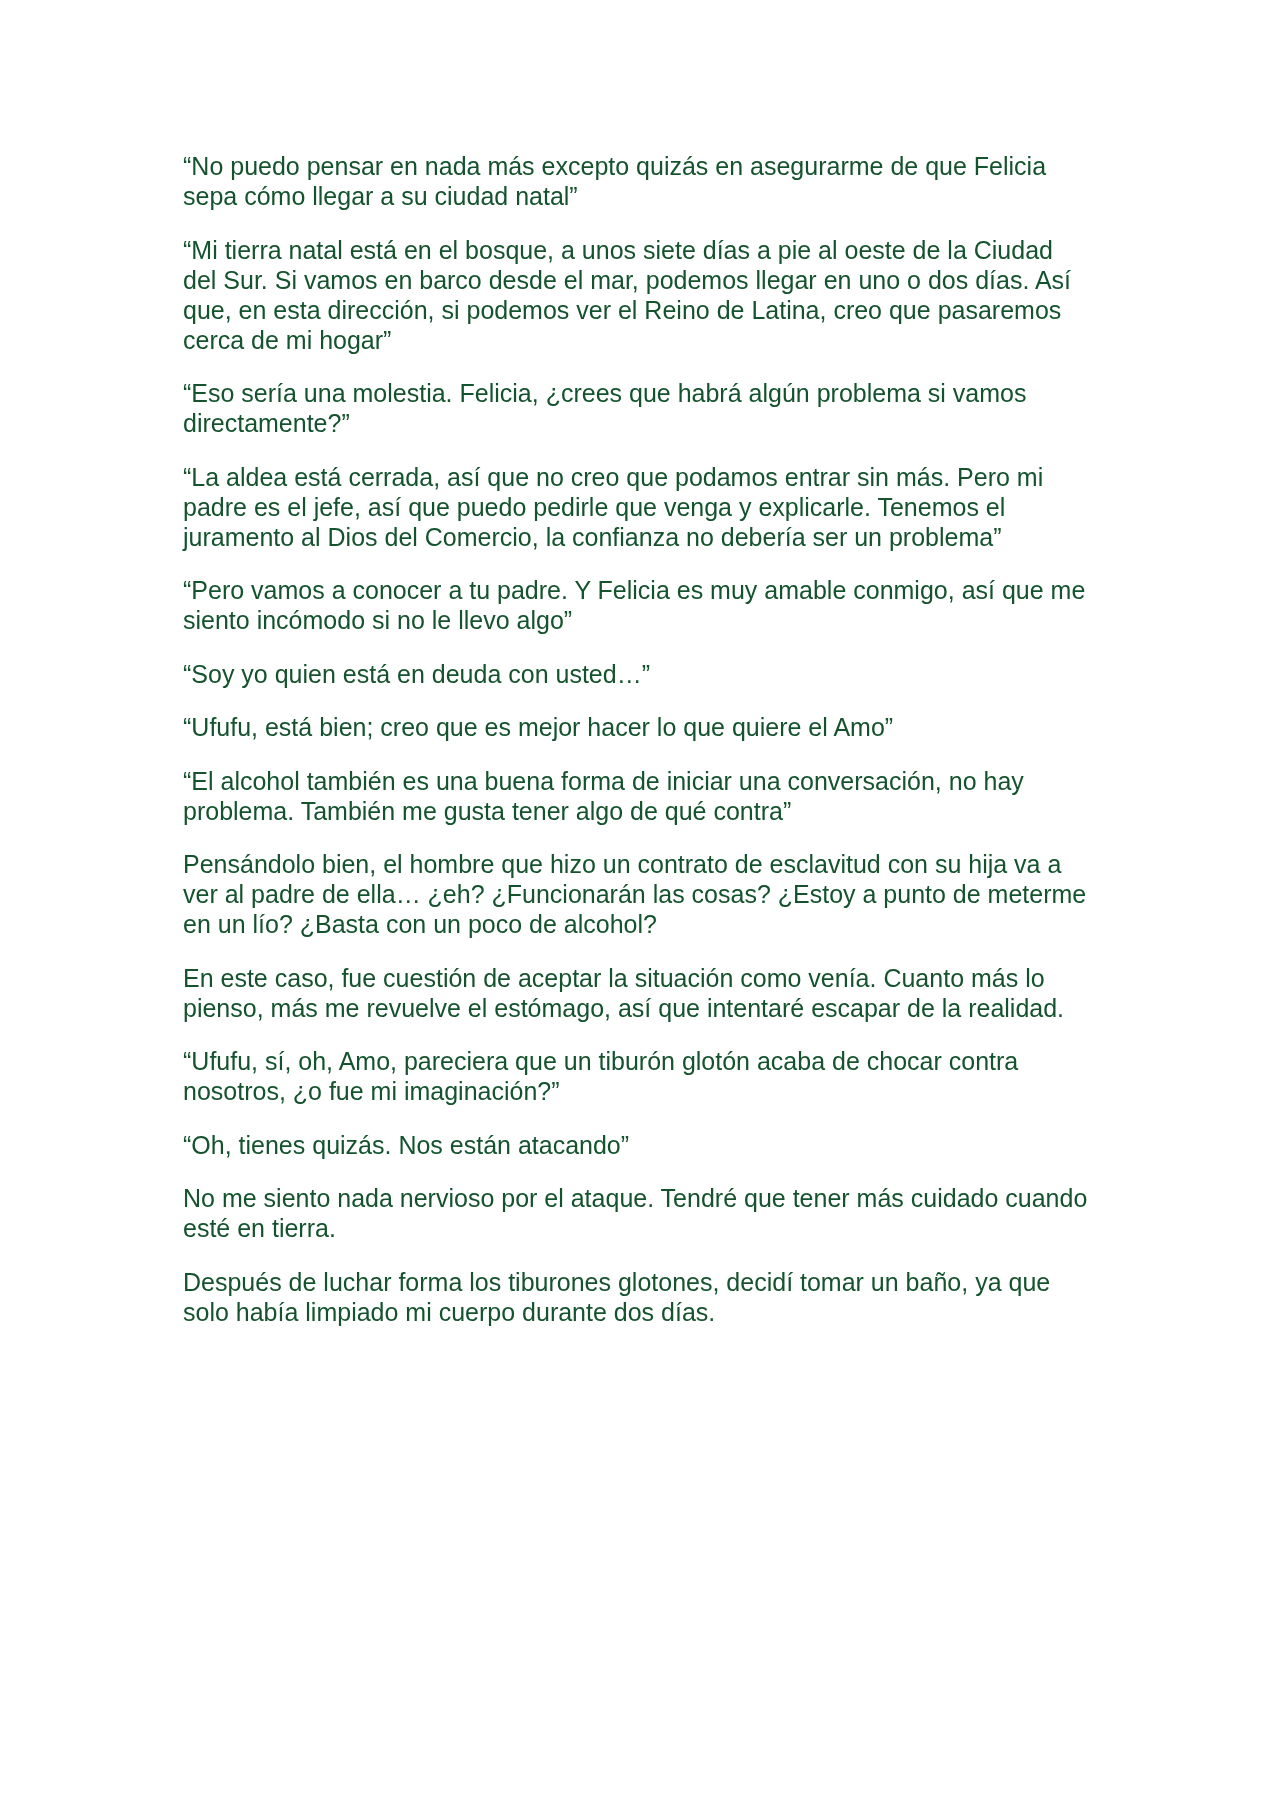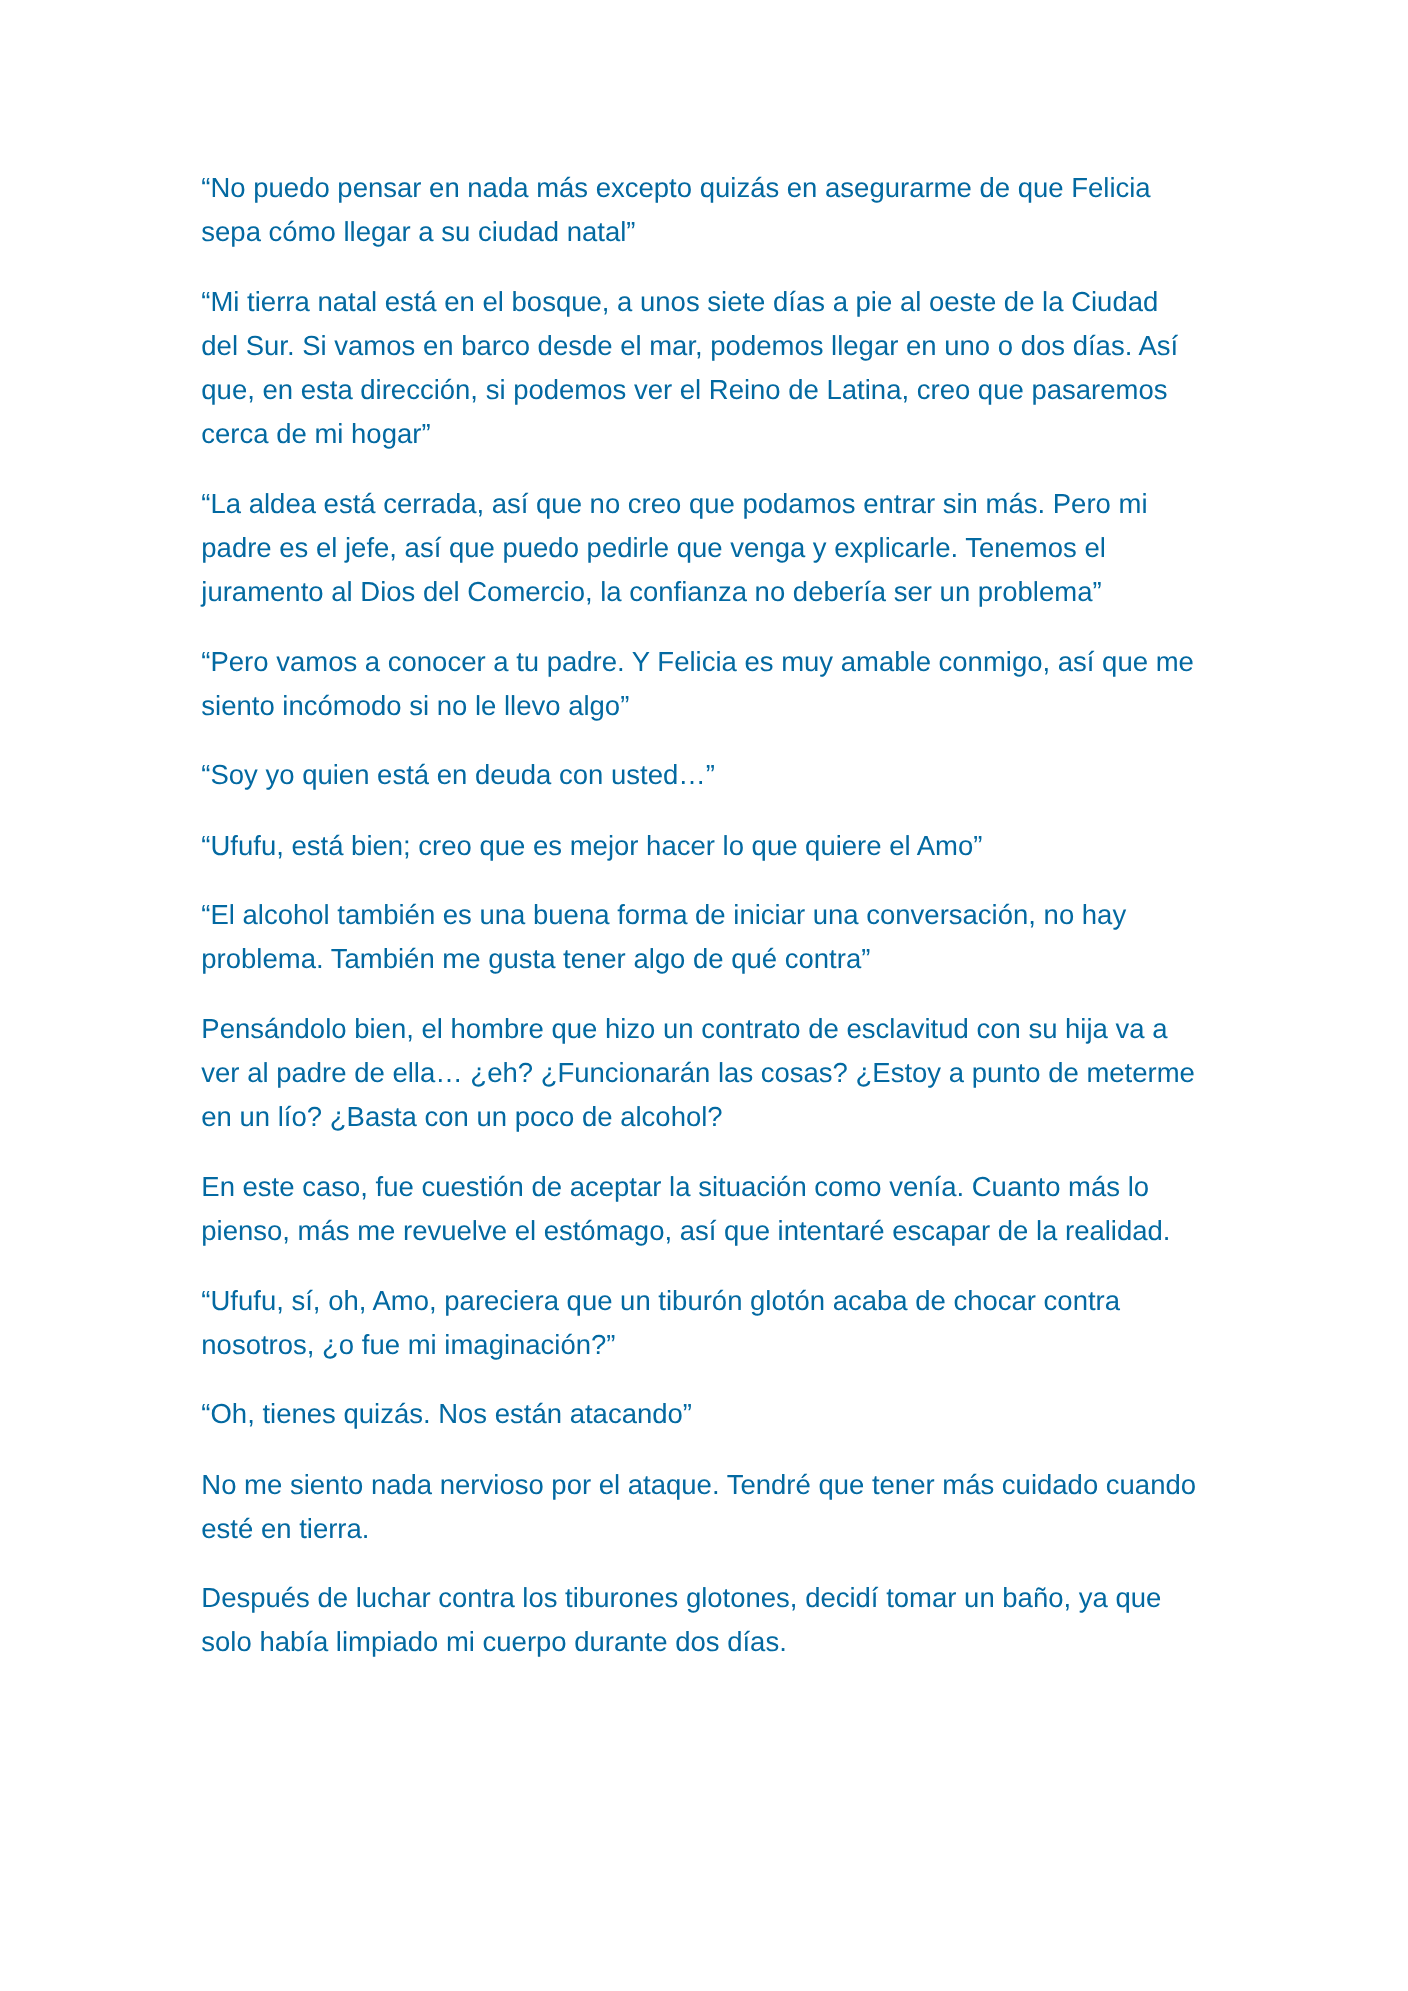--- a/index.html
+++ b/index.html
@@ -17,39 +17,40 @@
   .content {
     position: absolute;
     left: 183px;
     top: 151px;
     width: 910px;
   }
   .para {
     margin: 0 0 23.5px 0;
     font-family: "Liberation Sans", sans-serif;
     font-size: 25px;
-    line-height: 40px;
+    line-height: 30px;
     font-weight: 400;
-    color: #0369a1;
+    color: #14532d;
     text-align: left;
     word-spacing: normal;
   }
 </style>
 </head>
 <body>
 
 <div class="page">
   <div class="content">
     <p class="para">“No puedo pensar en nada más excepto quizás en asegurarme de que Felicia sepa cómo llegar a su ciudad natal”</p>
     <p class="para">“Mi tierra natal está en el bosque, a unos siete días a pie al oeste de la Ciudad del Sur. Si vamos en barco desde el mar, podemos llegar en uno o dos días. Así que, en esta dirección, si podemos ver el Reino de Latina, creo que pasaremos cerca de mi hogar”</p>
+    <p class="para">“Eso sería una molestia. Felicia, ¿crees que habrá algún problema si vamos directamente?”</p>
     <p class="para">“La aldea está cerrada, así que no creo que podamos entrar sin más. Pero mi padre es el jefe, así que puedo pedirle que venga y explicarle. Tenemos el juramento al Dios del Comercio, la confianza no debería ser un problema”</p>
     <p class="para">“Pero vamos a conocer a tu padre. Y Felicia es muy amable conmigo, así que me siento incómodo si no le llevo algo”</p>
     <p class="para">“Soy yo quien está en deuda con usted…”</p>
     <p class="para">“Ufufu, está bien; creo que es mejor hacer lo que quiere el Amo”</p>
     <p class="para">“El alcohol también es una buena forma de iniciar una conversación, no hay problema. También me gusta tener algo de qué contra”</p>
     <p class="para">Pensándolo bien, el hombre que hizo un contrato de esclavitud con su hija va a ver al padre de ella… ¿eh? ¿Funcionarán las cosas? ¿Estoy a punto de meterme en un lío? ¿Basta con un poco de alcohol?</p>
     <p class="para">En este caso, fue cuestión de aceptar la situación como venía. Cuanto más lo pienso, más me revuelve el estómago, así que intentaré escapar de la realidad.</p>
     <p class="para">“Ufufu, sí, oh, Amo, pareciera que un tiburón glotón acaba de chocar contra nosotros, ¿o fue mi imaginación?”</p>
     <p class="para">“Oh, tienes quizás. Nos están atacando”</p>
     <p class="para">No me siento nada nervioso por el ataque. Tendré que tener más cuidado cuando esté en tierra.</p>
-    <p class="para">Después de luchar contra los tiburones glotones, decidí tomar un baño, ya que solo había limpiado mi cuerpo durante dos días.</p>
+    <p class="para">Después de luchar forma los tiburones glotones, decidí tomar un baño, ya que solo había limpiado mi cuerpo durante dos días.</p>
   </div>
 </div>
 
 </body></html>

